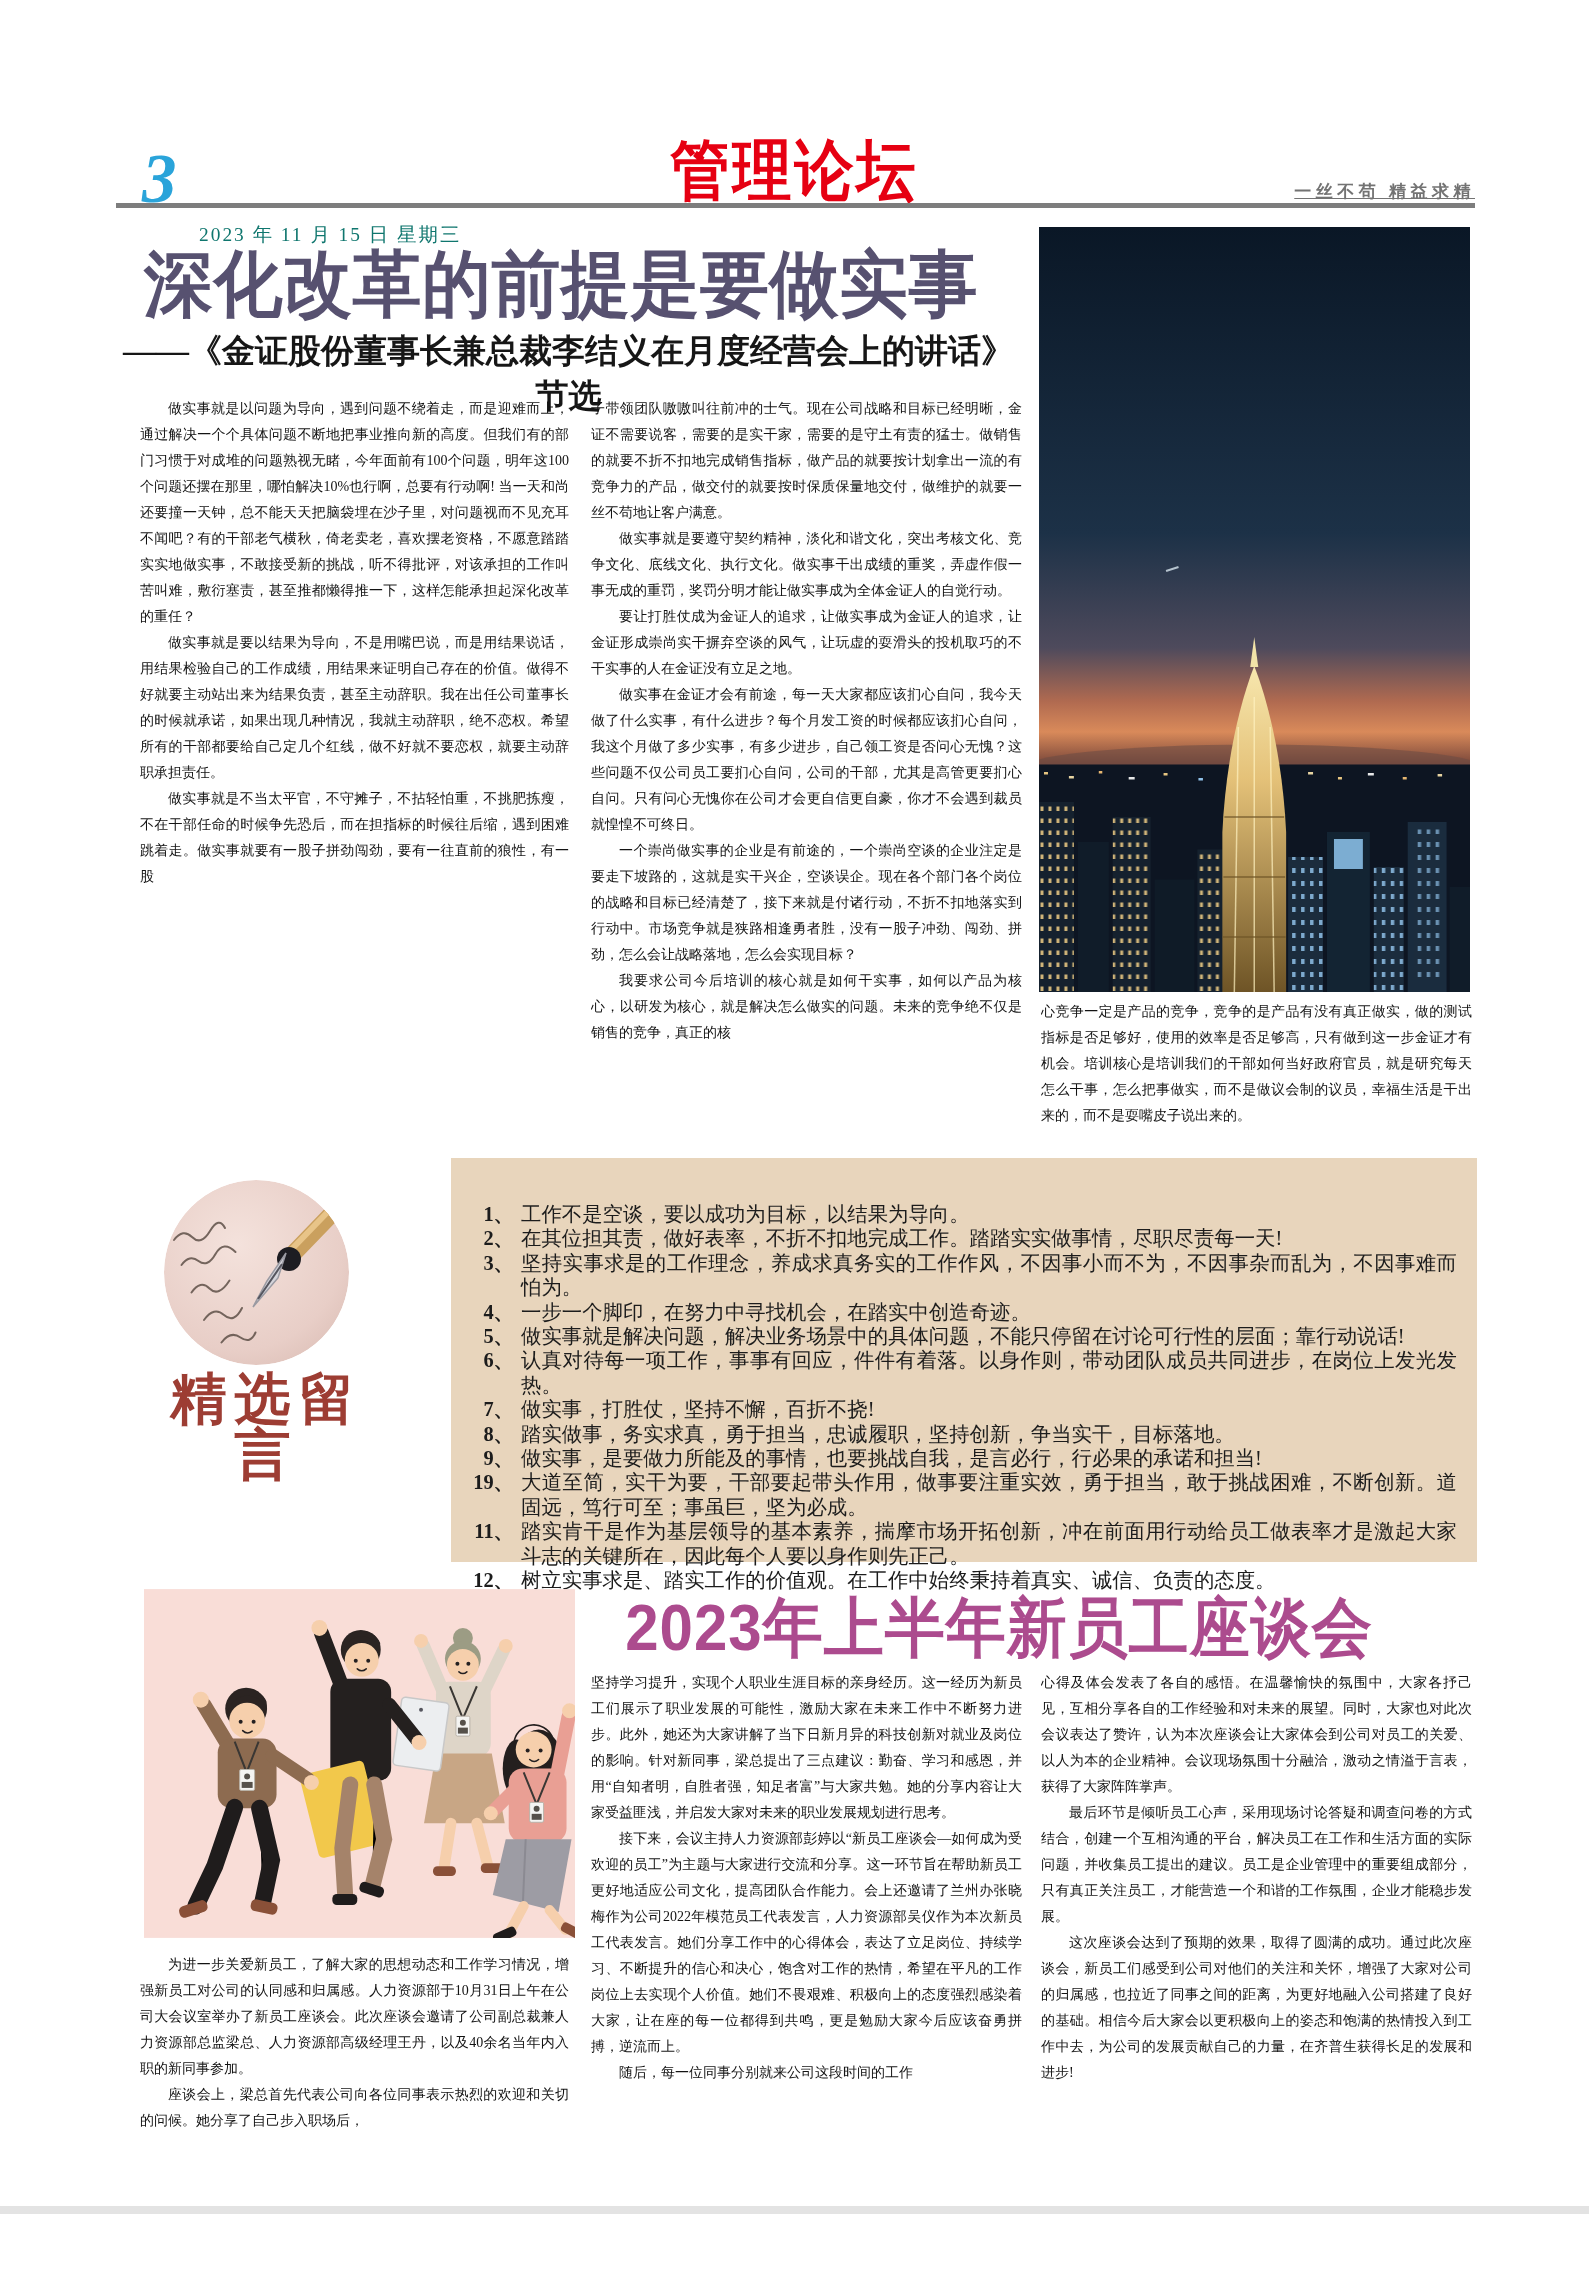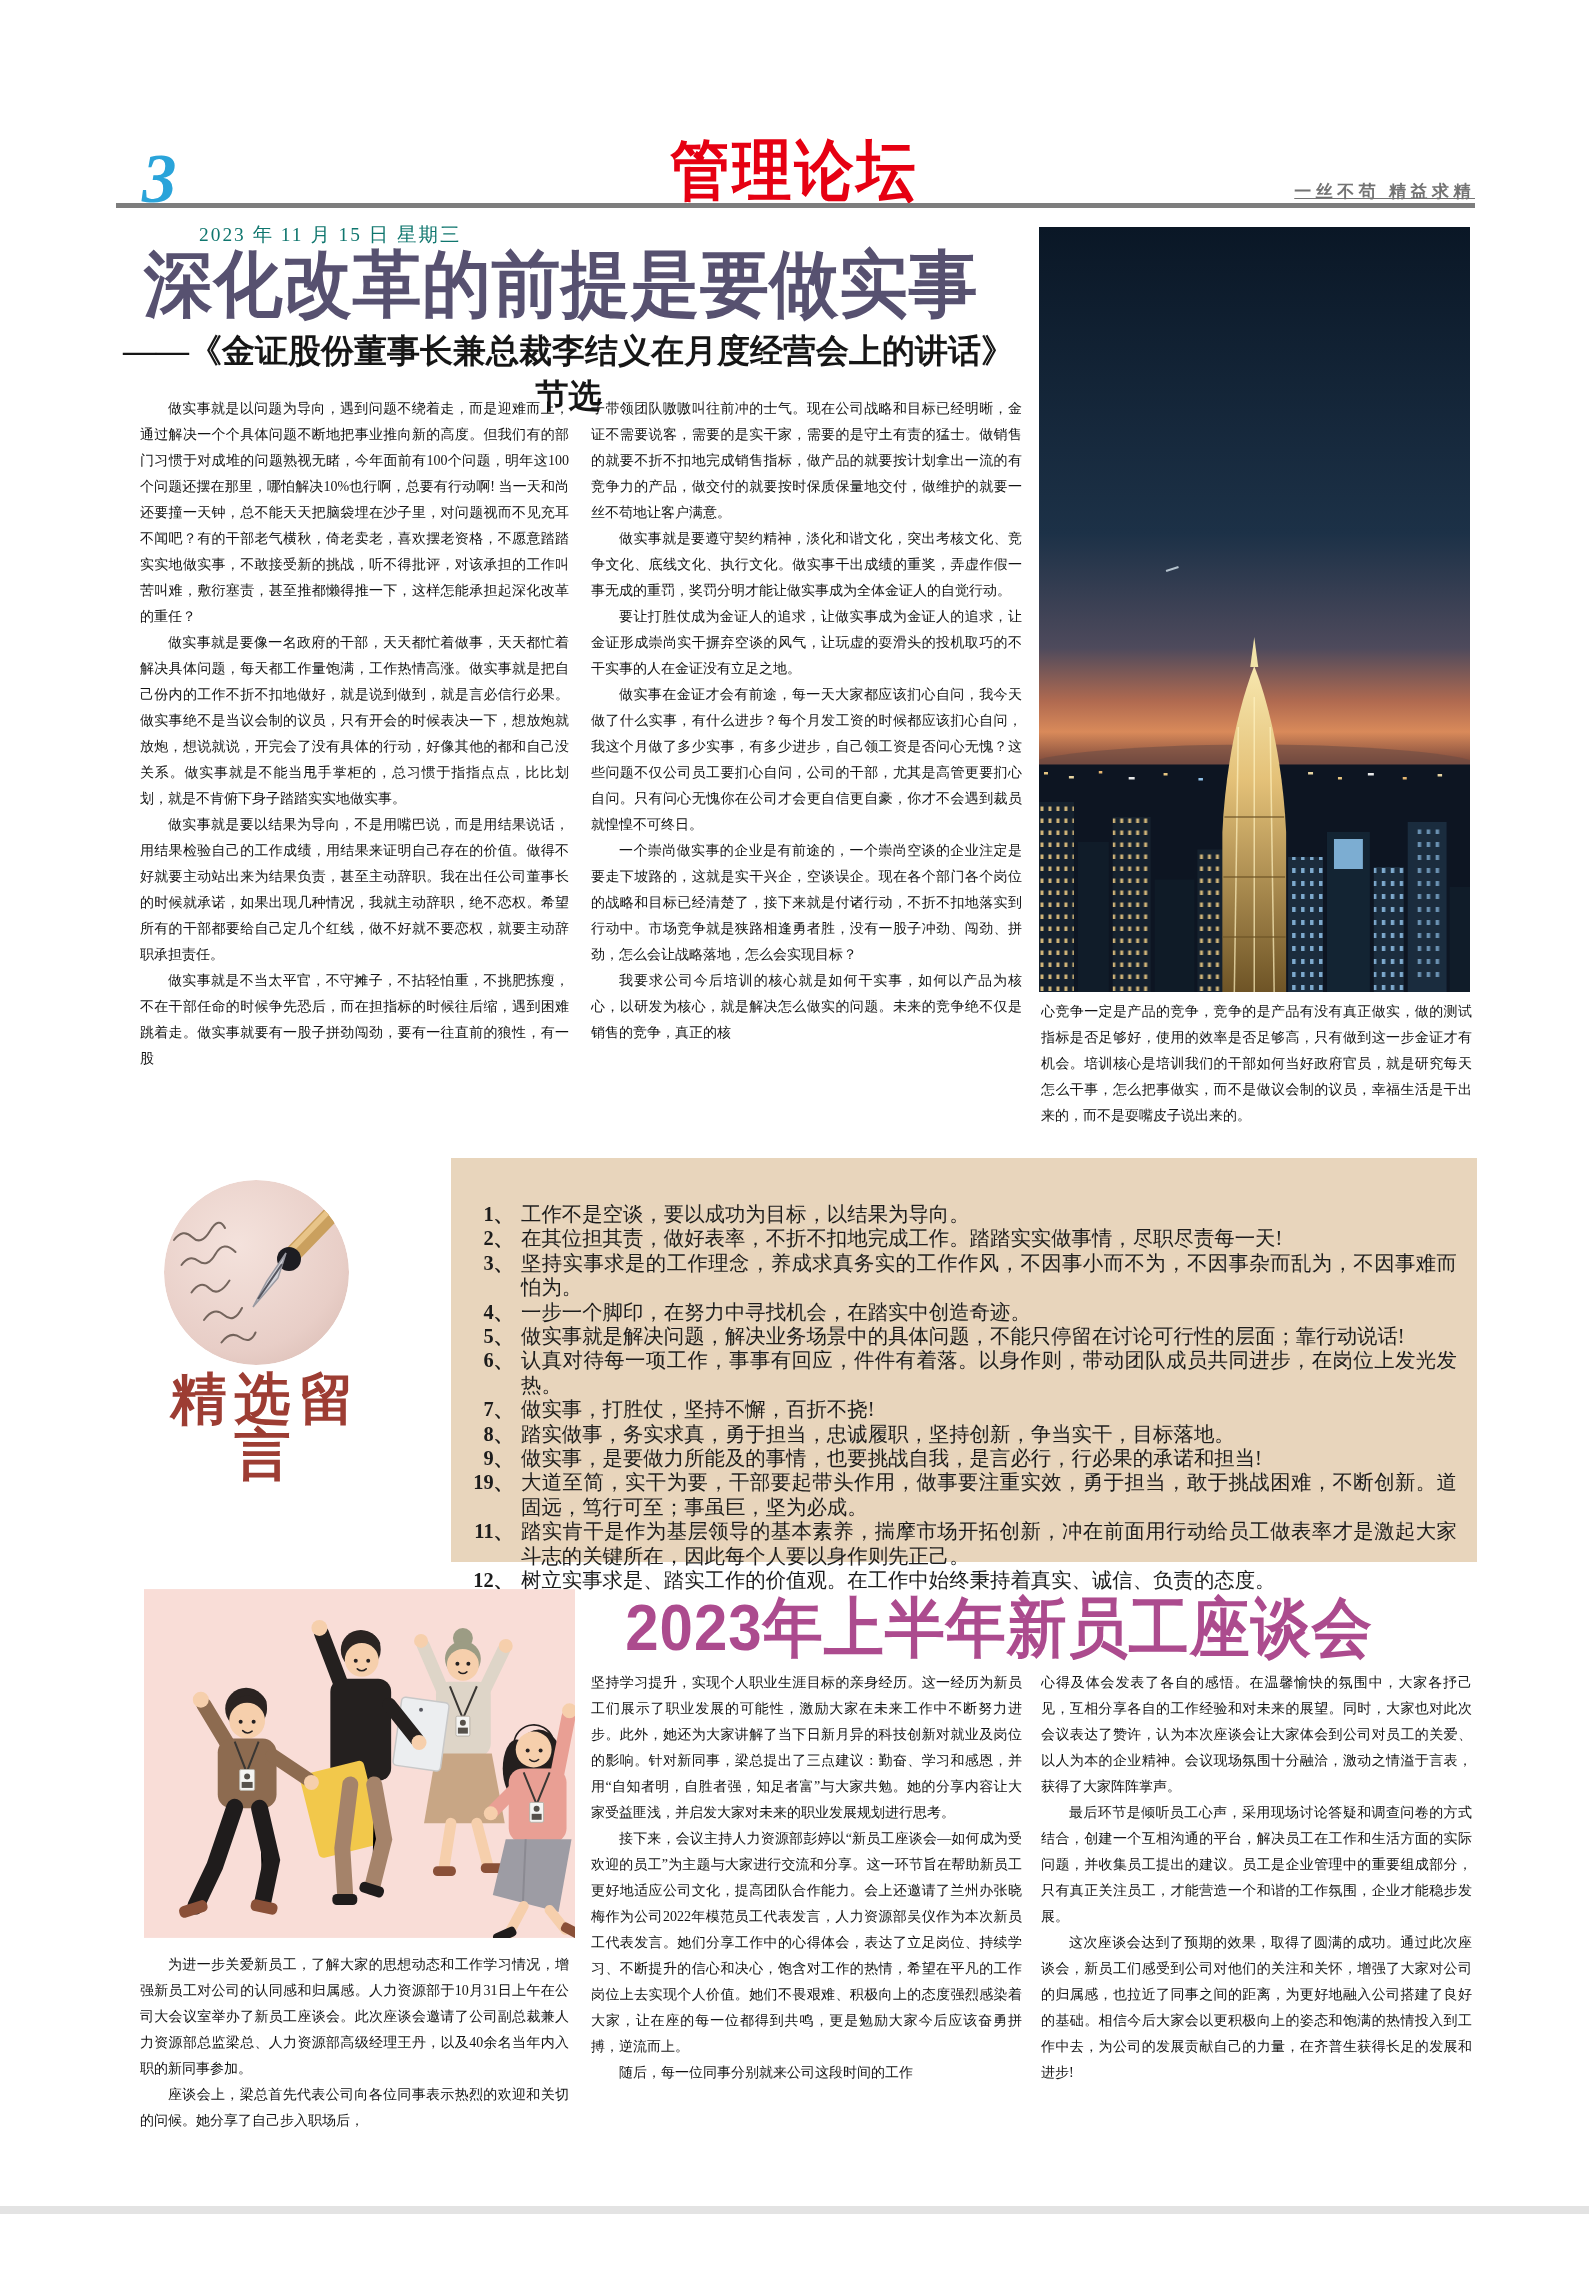--- a/index.html
+++ b/index.html
@@ -57,21 +57,20 @@
   <div class="abs date">2023 年 11 月 15 日  星期三</div>
   <div class="abs masthead">管理论坛</div>
   <div class="abs slogan">一丝不苟 精益求精</div>
   <div class="abs header-rule"></div>
 
   <div class="abs headline">深化改革的前提是要做实事</div>
   <div class="abs subhead">——《金证股份董事长兼总裁李结义在月度经营会上的讲话》节选</div>
 
   <div class="col" style="left:140px;top:396px;width:429px;height:786px;">
     <p class="body">做实事就是以问题为导向，遇到问题不绕着走，而是迎难而上，通过解决一个个具体问题不断地把事业推向新的高度。但我们有的部门习惯于对成堆的问题熟视无睹，今年面前有100个问题，明年这100个问题还摆在那里，哪怕解决10%也行啊，总要有行动啊! 当一天和尚还要撞一天钟，总不能天天把脑袋埋在沙子里，对问题视而不见充耳不闻吧？有的干部老气横秋，倚老卖老，喜欢摆老资格，不愿意踏踏实实地做实事，不敢接受新的挑战，听不得批评，对该承担的工作叫苦叫难，敷衍塞责，甚至推都懒得推一下，这样怎能承担起深化改革的重任？</p>
-    <p class="body">做实事就是要像一名政府的干部，天天都忙着做事，天天都忙着解决具体问题，每天都工作量饱满，工作热情高涨。做实事就是把自己份内的工作不折不扣地做好，就是说到做到，就是言必信行必果。做实事绝不是当议会制的议员，只有开会的时候表决一下，想放炮就放炮，想说就说，开完会了没有具体的行动，好像其他的都和自己没关系。做实事就是不能当甩手掌柜的，总习惯于指指点点，比比划划，就是不肯俯下身子踏踏实实地做实事。</p>
     <p class="body">做实事就是要以结果为导向，不是用嘴巴说，而是用结果说话，用结果检验自己的工作成绩，用结果来证明自己存在的价值。做得不好就要主动站出来为结果负责，甚至主动辞职。我在出任公司董事长的时候就承诺，如果出现几种情况，我就主动辞职，绝不恋权。希望所有的干部都要给自己定几个红线，做不好就不要恋权，就要主动辞职承担责任。</p>
     <p class="body">做实事就是不当太平官，不守摊子，不拈轻怕重，不挑肥拣瘦，不在干部任命的时候争先恐后，而在担指标的时候往后缩，遇到困难跳着走。做实事就要有一股子拼劲闯劲，要有一往直前的狼性，有一股</p>
   </div>
 
   <div class="col" style="left:591px;top:396px;width:431px;height:786px;">
     <p class="body cont">子带领团队嗷嗷叫往前冲的士气。现在公司战略和目标已经明晰，金证不需要说客，需要的是实干家，需要的是守土有责的猛士。做销售的就要不折不扣地完成销售指标，做产品的就要按计划拿出一流的有竞争力的产品，做交付的就要按时保质保量地交付，做维护的就要一丝不苟地让客户满意。</p>
     <p class="body">做实事就是要遵守契约精神，淡化和谐文化，突出考核文化、竞争文化、底线文化、执行文化。做实事干出成绩的重奖，弄虚作假一事无成的重罚，奖罚分明才能让做实事成为全体金证人的自觉行动。</p>
     <p class="body">要让打胜仗成为金证人的追求，让做实事成为金证人的追求，让金证形成崇尚实干摒弃空谈的风气，让玩虚的耍滑头的投机取巧的不干实事的人在金证没有立足之地。</p>
     <p class="body">做实事在金证才会有前途，每一天大家都应该扪心自问，我今天做了什么实事，有什么进步？每个月发工资的时候都应该扪心自问，我这个月做了多少实事，有多少进步，自己领工资是否问心无愧？这些问题不仅公司员工要扪心自问，公司的干部，尤其是高管更要扪心自问。只有问心无愧你在公司才会更自信更自豪，你才不会遇到裁员就惶惶不可终日。</p>
     <p class="body">一个崇尚做实事的企业是有前途的，一个崇尚空谈的企业注定是要走下坡路的，这就是实干兴企，空谈误企。现在各个部门各个岗位的战略和目标已经清楚了，接下来就是付诸行动，不折不扣地落实到行动中。市场竞争就是狭路相逢勇者胜，没有一股子冲劲、闯劲、拼劲，怎么会让战略落地，怎么会实现目标？</p>

